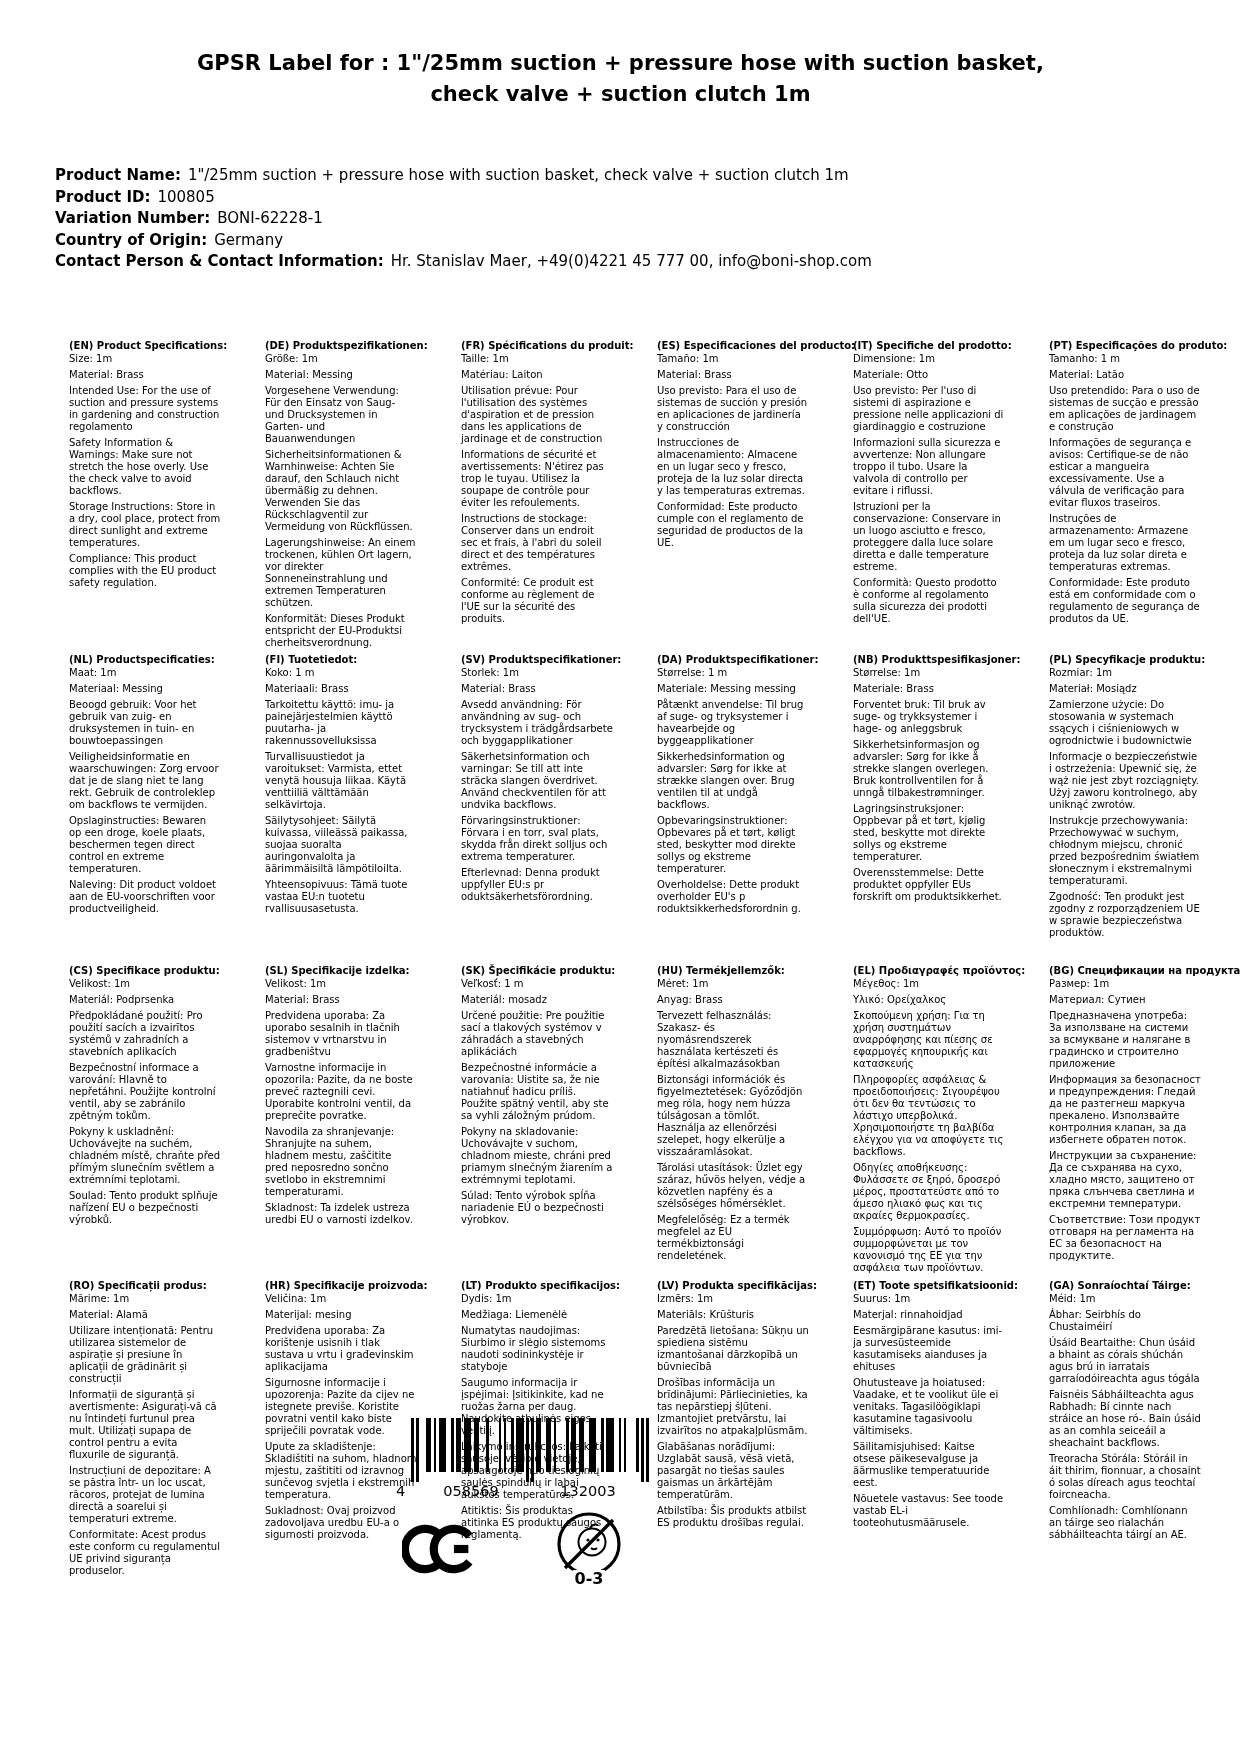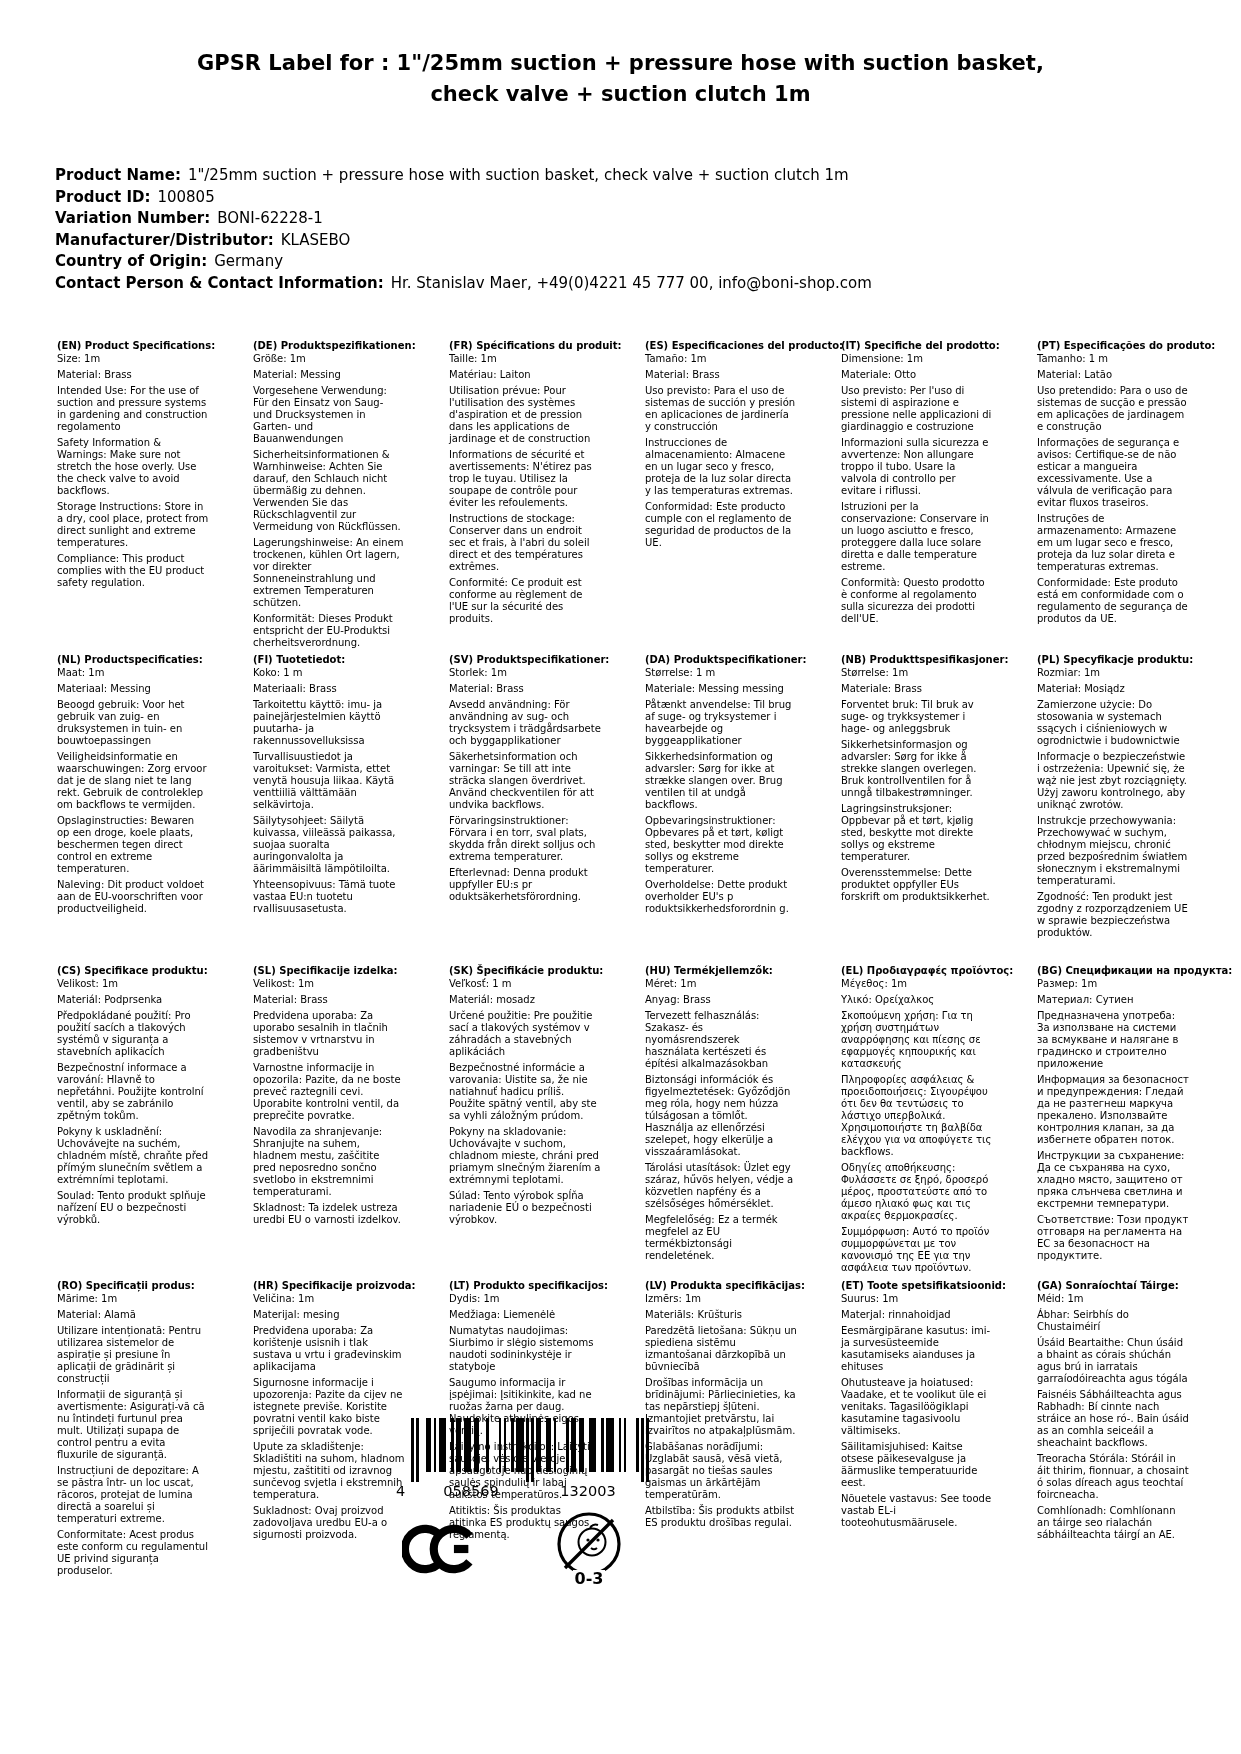--- a/index.html
+++ b/index.html
@@ -2,21 +2,21 @@
 <html><head>
 <meta charset="utf-8">
 <style>
   html,body{margin:0;padding:0;background:#fff;color:#000;font-family:"DejaVu Sans",sans-serif;}
   .page{position:relative;width:1241px;height:1754px;background:#fff;overflow:hidden;}
   .title{position:absolute;top:48px;left:50%;transform:translateX(-50%);width:880px;
          text-align:center;font-size:21px;font-weight:bold;line-height:31px;}
   .info{position:absolute;top:165px;left:55px;font-size:15px;line-height:21.5px;}
   .info-row{white-space:nowrap;}
   .info-label{font-weight:bold;margin-right:7px;}
-  .grid{position:absolute;top:340px;left:57px;width:1132px;display:grid;
+  .grid{position:absolute;top:340px;left:69px;width:1132px;display:grid;
         grid-template-columns:repeat(6,152px);column-gap:44px;
         grid-template-rows:314px 311px 315px auto;align-items:start;}
   .cell{font-size:10px;line-height:12px;}
   .cell h3{margin:0;font-size:10px;font-weight:bold;white-space:nowrap;}
   .cell p{margin:4px 0 0 0;}
   .cell p.first{margin-top:1px;}
   .barcode{position:absolute;left:394px;top:1418px;}
   .ce{position:absolute;left:402px;top:1524px;}
   .age{position:absolute;left:554px;top:1504px;}
   svg text{font-family:"DejaVu Sans",sans-serif;}
@@ -28,21 +28,20 @@
 
   <div class="title">GPSR Label for : 1"/25mm suction + pressure hose with suction basket, check valve + suction clutch 1m</div>
 
   <div class="info">
   <div class="info-row"><span class="info-label">Product Name:</span><span class="info-value">1"/25mm suction + pressure hose with suction basket, check valve + suction clutch 1m</span></div>
 
   <div class="info-row"><span class="info-label">Product ID:</span><span class="info-value">100805</span></div>
 
   <div class="info-row"><span class="info-label">Variation Number:</span><span class="info-value">BONI-62228-1</span></div>
 
-  <div class="info-row"><span class="info-label">Manufacturer/Distributor:</span><span class="info-value">KLASEBO</span></div>
 
   <div class="info-row"><span class="info-label">Country of Origin:</span><span class="info-value">Germany</span></div>
 
   <div class="info-row"><span class="info-label">Contact Person &amp; Contact Information:</span><span class="info-value">Hr. Stanislav Maer, +49(0)4221 45 777 00, info@boni-shop.com</span></div>
 </div>
 
   <div class="grid">
   <div class="cell">
     <h3>(EN) Product Specifications:</h3>
   <p class="first">Size: 1m</p>
@@ -159,21 +158,21 @@
         <p>Zamierzone użycie: Do stosowania w systemach ssących i ciśnieniowych w ogrodnictwie i budownictwie</p>
         <p>Informacje o bezpieczeństwie i ostrzeżenia: Upewnić się, że wąż nie jest zbyt rozciągnięty. Użyj zaworu kontrolnego, aby uniknąć zwrotów.</p>
         <p>Instrukcje przechowywania: Przechowywać w suchym, chłodnym miejscu, chronić przed bezpośrednim światłem słonecznym i ekstremalnymi temperaturami.</p>
         <p>Zgodność: Ten produkt jest zgodny z rozporządzeniem UE w sprawie bezpieczeństwa produktów.</p>
       </div>
 
   <div class="cell">
     <h3>(CS) Specifikace produktu:</h3>
   <p class="first">Velikost: 1m</p>
         <p>Materiál: Podprsenka</p>
-        <p>Předpokládané použití: Pro použití sacích a tlakových systémů v siguranța a stavebních aplikacích</p>
+        <p>Předpokládané použití: Pro použití sacích a izvairītos systémů v zahradních a stavebních aplikacích</p>
         <p>Bezpečnostní informace a varování: Hlavně to nepřetáhni. Použijte kontrolní ventil, aby se zabránilo zpětným tokům.</p>
         <p>Pokyny k uskladnění: Uchovávejte na suchém, chladném místě, chraňte před přímým slunečním světlem a extrémními teplotami.</p>
         <p>Soulad: Tento produkt splňuje nařízení EU o bezpečnosti výrobků.</p>
       </div>
 
   <div class="cell">
     <h3>(SL) Specifikacije izdelka:</h3>
   <p class="first">Velikost: 1m</p>
         <p>Material: Brass</p>
         <p>Predvidena uporaba: Za uporabo sesalnih in tlačnih sistemov v vrtnarstvu in gradbeništvu</p>

